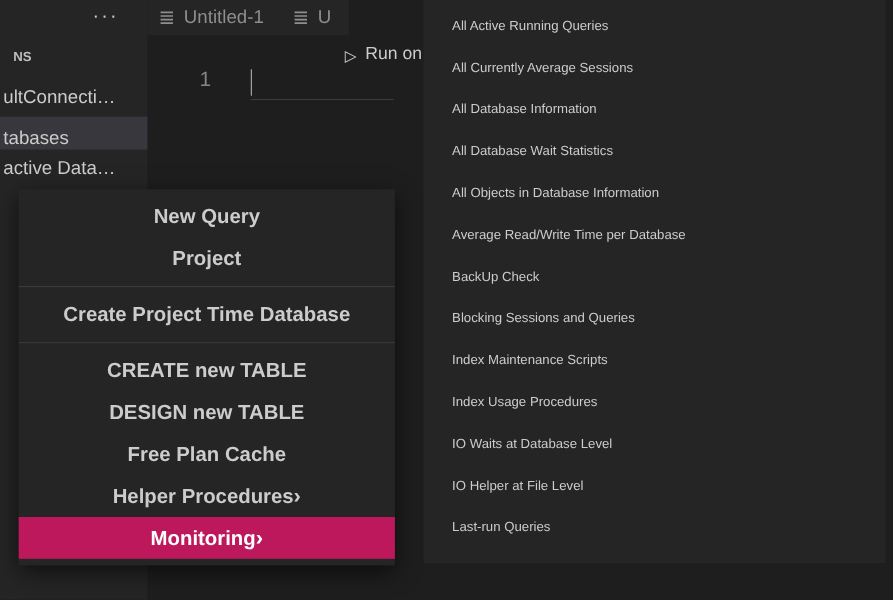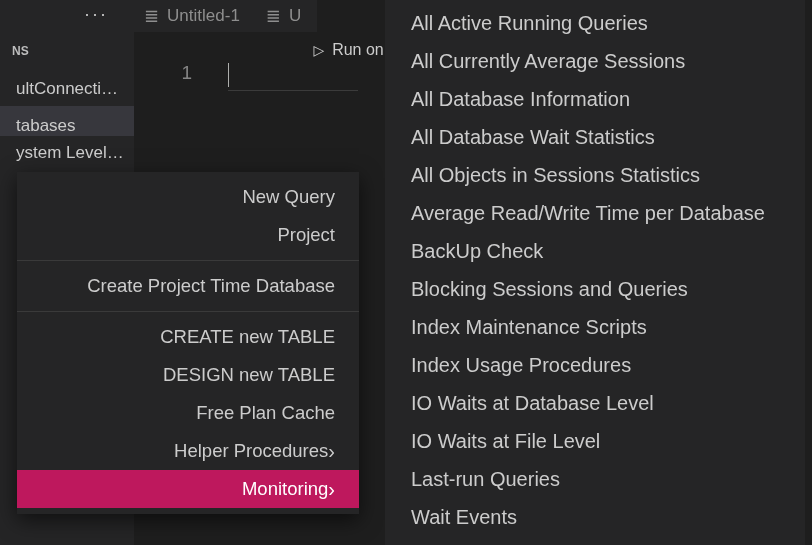--- a/index.html
+++ b/index.html
@@ -31,21 +31,21 @@
     position:absolute; left:0; top:44px;
     color:#bdbdbd; font-weight:700; font-size:12px;
     padding-left:12px;
   }
   .tree-item{
     position:absolute; left:0;
     width:134px; height:30px;
     color:#cccccc;
     font-size:17px;
     display:flex; align-items:center;
-    padding-left:16px;
+    padding-left:3px;
     white-space:nowrap; overflow:hidden;
   }
   .tree-item.selected{ background:#37373d; }
 
   
   .tabbar{
     position:absolute; left:134px; top:0;
     height:32px;
     display:flex;
     background:#252526;
@@ -106,21 +106,22 @@
     background:#252526;
     box-shadow:0 6px 20px rgba(0,0,0,0.6);
     padding:6px 0;
   }
   .ctx1 .item{
     height:38px;
     display:flex; align-items:center;
     padding:0 24px;
     color:#cccccc;
     font-size:18.5px;
-    justify-content:flex-end;
+    justify-content:center;
+    font-weight:bold;
   }
   .ctx1 .item.sel{
     background:#be185d;
     color:#ffffff;
   }
   .ctx1 .sep{
     height:1px;
     background:#3a3a3a;
     margin:6px 0;
   }
@@ -134,38 +135,38 @@
     position:absolute; left:385px; top:0;
     width:420px;
     background:#252526;
     padding:4px 0 14px 0;
   }
   .ctx2 .item{
     height:38px;
     display:flex; align-items:center;
     padding:0 26px;
     color:#cccccc;
-    font-size:20px;
+    font-size:12px;
   }
 </style>
 </head>
 <body>
 
 <div class="sidebar">
   <div class="dots">···</div>
   <div class="sidebar-header">NS</div>
 
   <div class="tree-item" style="top:74px;">
     <span>ultConnecti…</span>
   </div>
   <div class="tree-item selected" style="top:106px;align-items:flex-end;">
     <span>tabases</span>
   </div>
   <div class="tree-item" style="top:138px;">
-    <span>ystem Level…</span>
+    <span>active Data…</span>
   </div>
 </div>
 
 <div class="tabbar">
   <div class="tab">
     <span class="tabicon">≣</span>
     <span>Untitled-1</span>
   </div>
   <div class="tab">
     <span class="tabicon">≣</span>
@@ -221,42 +222,39 @@
   <div class="item">
       <span>All Currently Average Sessions</span>
     </div>
   <div class="item">
       <span>All Database Information</span>
     </div>
   <div class="item">
       <span>All Database Wait Statistics</span>
     </div>
   <div class="item">
-      <span>All Objects in Sessions Statistics</span>
+      <span>All Objects in Database Information</span>
     </div>
   <div class="item">
       <span>Average Read/Write Time per Database</span>
     </div>
   <div class="item">
       <span>BackUp Check</span>
     </div>
   <div class="item">
       <span>Blocking Sessions and Queries</span>
     </div>
   <div class="item">
       <span>Index Maintenance Scripts</span>
     </div>
   <div class="item">
       <span>Index Usage Procedures</span>
     </div>
   <div class="item">
       <span>IO Waits at Database Level</span>
     </div>
   <div class="item">
-      <span>IO Waits at File Level</span>
+      <span>IO Helper at File Level</span>
     </div>
   <div class="item">
       <span>Last-run Queries</span>
     </div>
-  <div class="item">
-      <span>Wait Events</span>
-    </div>
 </div>
 
 </body></html>

